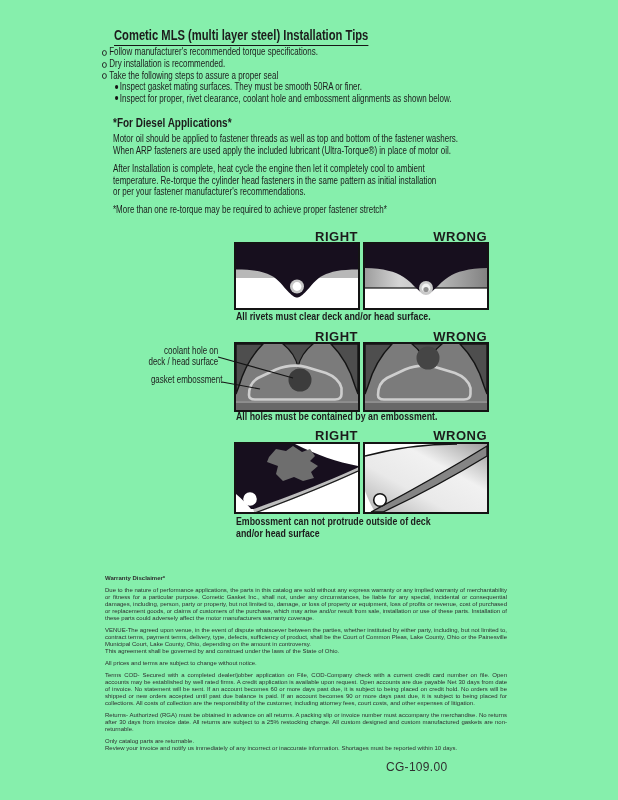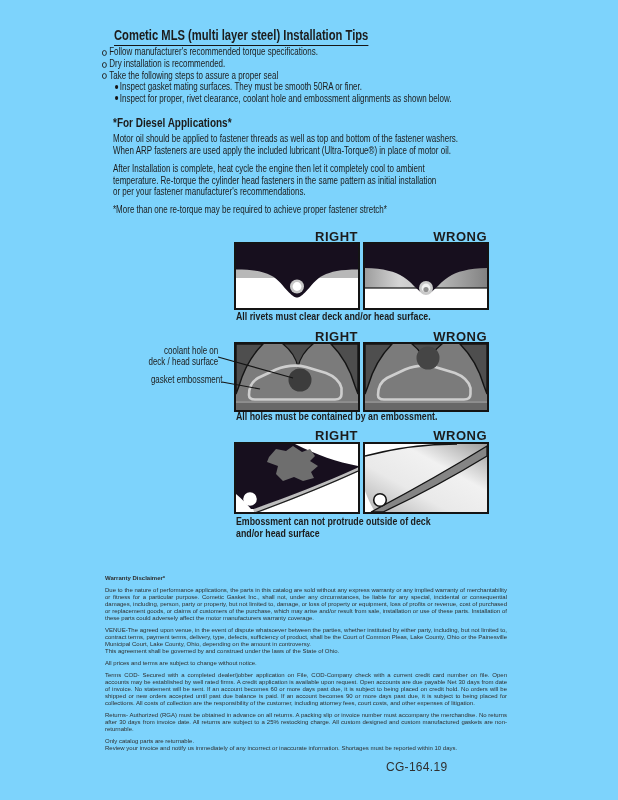--- a/index.html
+++ b/index.html
@@ -1,18 +1,18 @@
 <!DOCTYPE html>
 <html style="--ink: #1c1c1c; --diagram-black: #170f1e; --deck-gray: #b8b8b8; --gasket-gray: #7b7b7b; --bore-gray: #4e4e4e; --emboss-line: #cecece; --hole-dark: #3c3c3c; --blob-gray: #6e6e6e;"><head>
 <meta charset="utf-8">
 <style>
   html,body{margin:0;padding:0;background:#e8e8e8;}
   .page{
     position:relative;width:618px;height:800px;margin:0 auto;
-    background:#7dd3fc;overflow:hidden;
+    background:#86efac;overflow:hidden;
     font-family:"Liberation Sans","DejaVu Sans",sans-serif;
     color:var(--ink,#1c1c1c);
   }
   .abs{position:absolute;}
   .line{position:absolute;white-space:nowrap;font-size:10px;line-height:12px;
         transform:scaleX(0.8);transform-origin:0 0;}
   .title{position:absolute;left:114px;top:27px;font-size:14px;font-weight:bold;
          white-space:nowrap;transform:scaleX(0.8);transform-origin:0 0;
          border-bottom:1.6px solid #161616;padding-bottom:2px;}
   .bullet-line{display:flex;align-items:flex-start;}
@@ -188,15 +188,15 @@
     <p>Due to the nature of performance applications, the parts in this catalog are sold without any express warranty or any implied warranty of merchantability or fitness for a particular purpose.  Cometic Gasket Inc., shall not, under any circumstances, be liable for any special, incidental or consequential damages, including, person, party or property, but not limited to, damage, or loss of property or equipment, loss of profits or revenue, cost of purchased or replacement goods, or claims of customers of the purchase, which may arise and/or result from sale, installation or use of these parts.  Installation of these parts could adversely affect the motor manufacturers warranty coverage.</p>
     <p class="tight">VENUE-The agreed upon venue, in the event of dispute whatsoever between the parties, whether instituted by either party, including, but not limited to, contract terms, payment terms, delivery, type, defects, sufficiency of product, shall be the Court of Common Pleas, Lake County, Ohio or the Painesville Municipal Court, Lake County, Ohio, depending on the amount in controversy.</p>
     <p>This agreement shall be governed by and construed under the laws of the State of Ohio.</p>
     <p>All prices and terms are subject to change without notice.</p>
     <p>Terms COD- Secured with a completed dealer/jobber application on File, COD-Company check with a current credit card number on file.  Open accounts may be established by well rated firms.  A credit application is available upon request.  Open accounts are due payable Net 30 days from date of invoice.  No statement will be sent.  If an account becomes 60 or more days past due, it is subject to being placed on credit hold.  No orders will be shipped or new orders accepted until past due balance is paid.  If an account becomes 90 or more days past due, it is subject to being placed for collections.  All costs of collection are the responsibility of the customer, including attorney fees, court costs, and other expenses of litigation.</p>
     <p>Returns- Authorized (RGA) must be obtained in advance on all returns.  A packing slip or invoice number must accompany the merchandise.  No returns after 30 days from invoice date.  All returns are subject to a 25% restocking charge.  All custom designed and custom manufactured gaskets are non-returnable.</p>
     <p class="tight">Only catalog parts are returnable.</p>
     <p>Review your invoice and notify us immediately of any incorrect or inaccurate information.  Shortages must be reported within 10 days.</p>
   </div>
 
-  <div class="pagenum">CG-164.19</div>
+  <div class="pagenum">CG-109.00</div>
 
 </div>
 
 </body></html>

